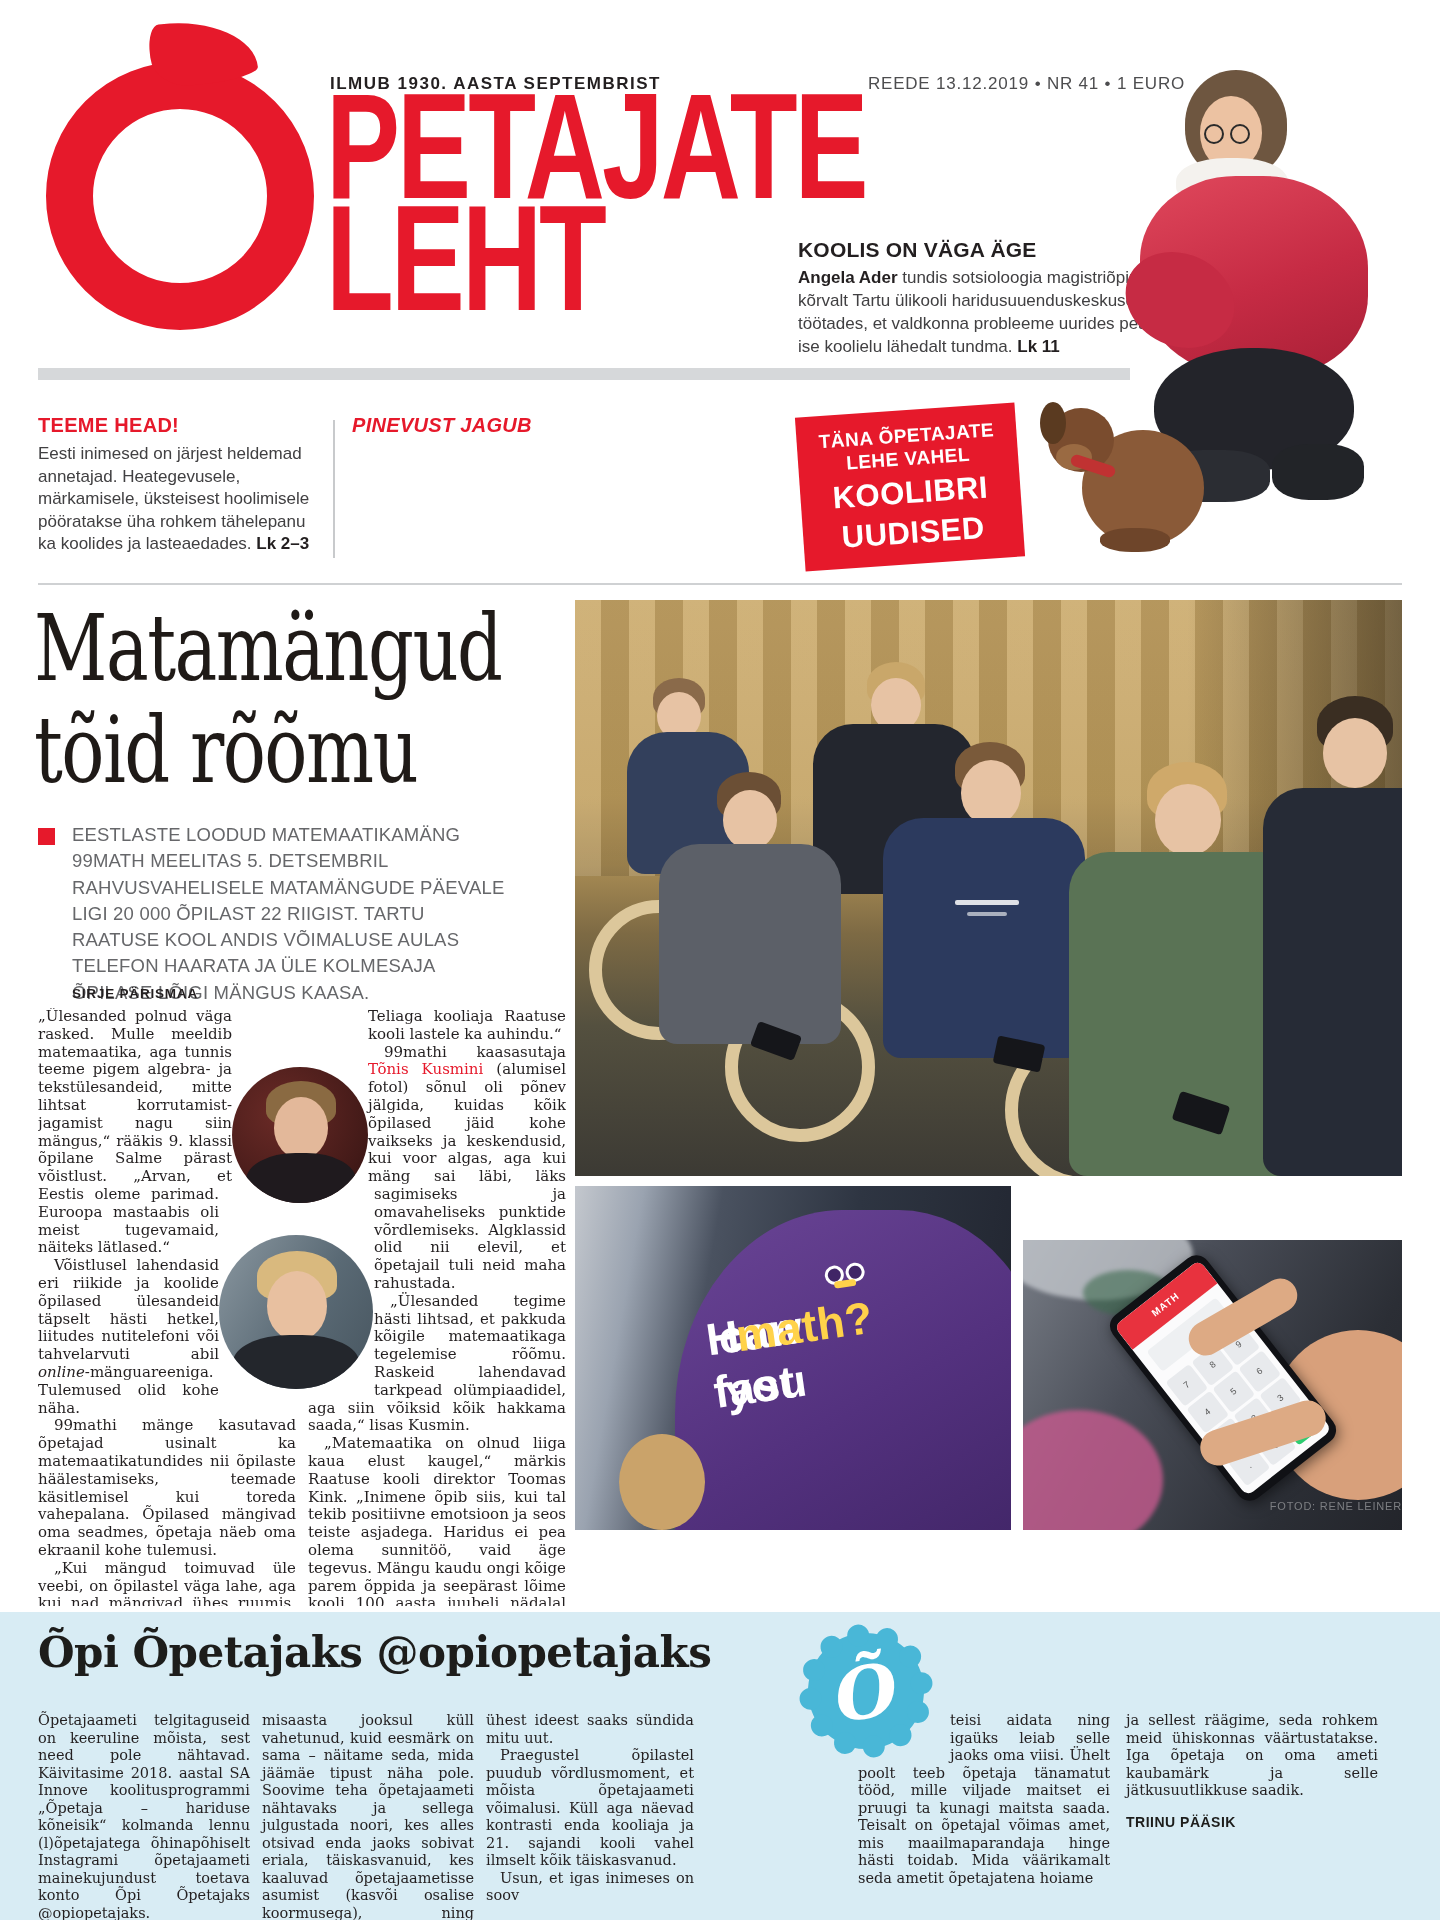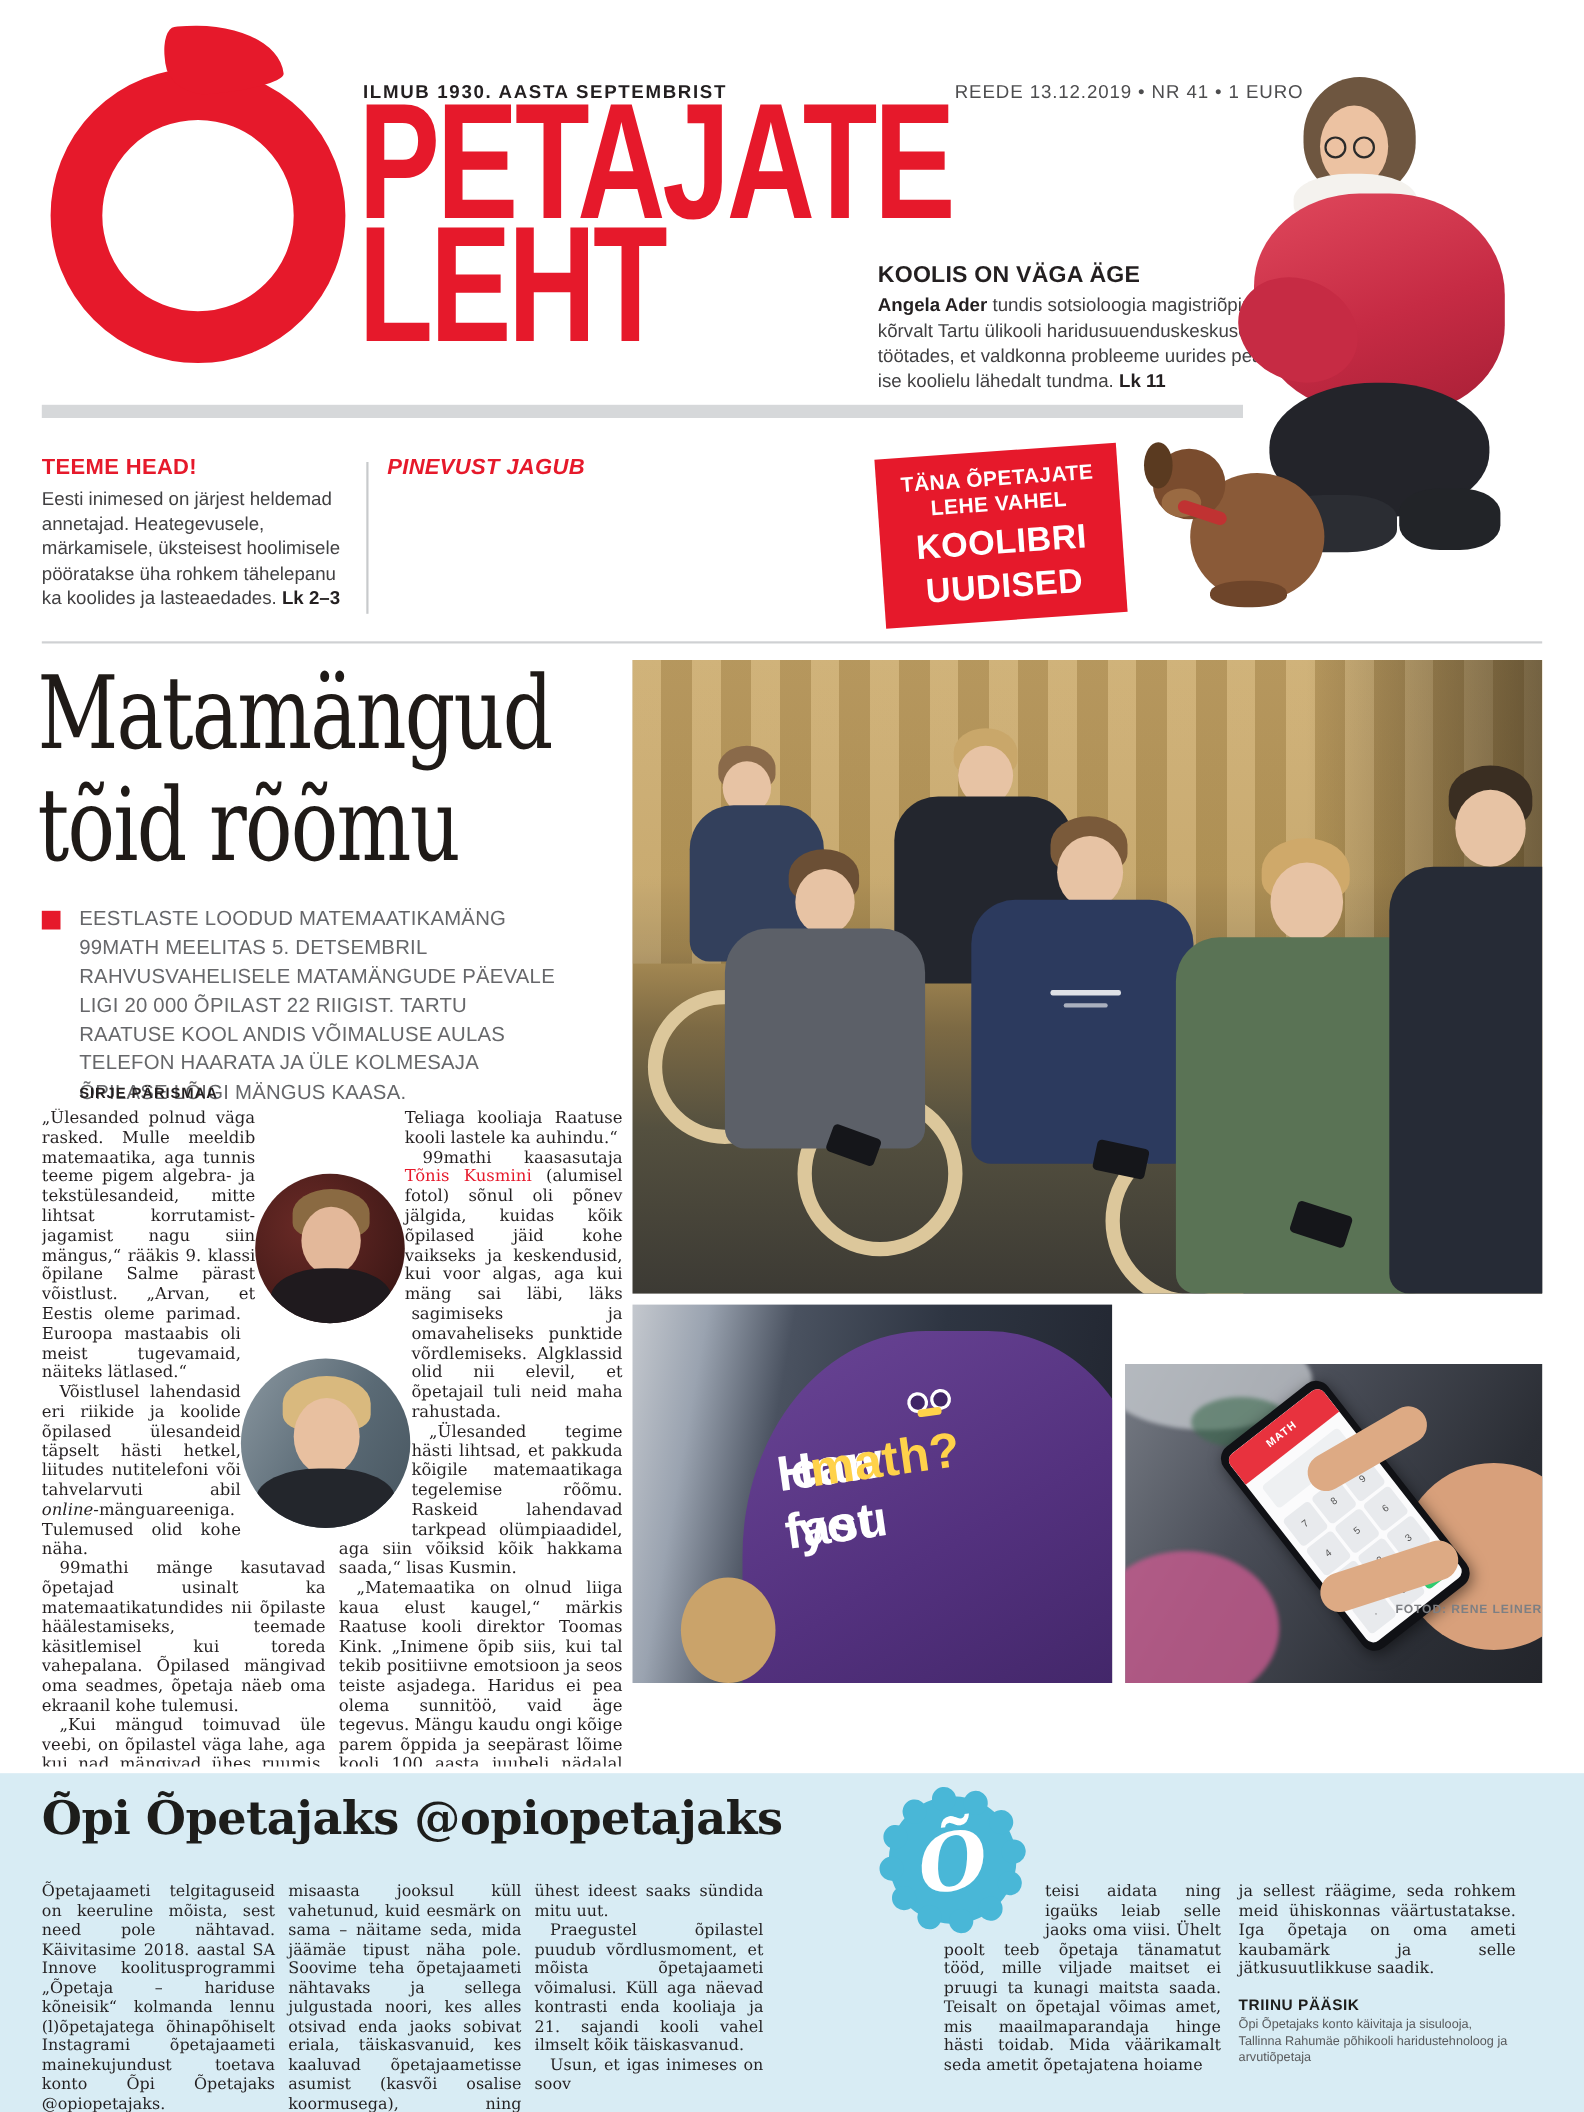--- a/index.html
+++ b/index.html
@@ -126,22 +126,22 @@
                 transform:rotate(-38deg);box-shadow:0 4px 14px rgba(0,0,0,.5);}
   .p-screen{left:6px;top:8px;width:108px;height:216px;background:#fbfbfc;border-radius:8px;overflow:hidden;}
   .p-header{left:0;top:0;width:100%;height:30px;background:#e8323e;color:#fff;font-size:10px;
             font-weight:bold;line-height:30px;text-align:center;letter-spacing:1px;}
   .p-display{left:10px;top:40px;width:88px;height:26px;background:#eef0f2;border-radius:4px;}
   .p-keys{left:6px;top:76px;width:96px;height:132px;display:grid;grid-template-columns:repeat(3,1fr);
           gap:3px;}
   .p-key{position:static!important;background:#e8eaed;border-radius:4px;font-size:9px;color:#555;
          display:flex;align-items:center;justify-content:center;}
   .p-key.green{background:#2ecc71;}
-  .credit{position:absolute;left:1050px;top:1457px;width:352px;text-align:right;font-size:11px;
-          font-weight:bold;color:#7d7f83;letter-spacing:.8px;}
+  .credit{position:absolute;left:1050px;top:1500px;width:352px;text-align:right;font-size:11px;
+          font-weight:normal;color:#7d7f83;letter-spacing:.8px;}
   
   .band{position:absolute;left:0;top:1612px;width:1440px;height:308px;background:#d8ecf4;}
   .band-title{position:absolute;left:38px;top:1628px;font-family:"DejaVu Serif",serif;
               font-weight:bold;font-size:42px;color:#1d1d1b;letter-spacing:-.5px;}
   .stamp{position:absolute;left:791px;top:1616px;width:150px;height:150px;transform:rotate(-8deg);}
   .bcol{position:absolute;top:1712px;font-family:"DejaVu Serif",serif;font-size:14.5px;
         line-height:17.5px;text-align:justify;color:#231f20;}
   .bcol p{margin:0;text-indent:14px;}
   .bcol p.nofirst{text-indent:0;}
   .bc1{left:38px;width:212px;} .bc2{left:262px;width:212px;} .bc3{left:486px;width:208px;}
@@ -356,14 +356,13 @@
   <p>Praegustel õpilastel puudub võrdlusmoment, et mõista õpetajaameti võimalusi. Küll aga näevad kontrasti enda kooliaja ja 21. sajandi kooli vahel ilmselt kõik täiskasvanud.</p>
   <p>Usun, et igas inimeses on soov</p>
 </div>
 <div class="bcol bc4">
   <div class="stamp-shim"></div>
   <p class="nofirst">teisi aidata ning igaüks leiab selle jaoks oma viisi. Ühelt poolt teeb õpetaja tänamatut tööd, mille viljade maitset ei pruugi ta kunagi maitsta saada. Teisalt on õpetajal võimas amet, mis maailmaparandaja hinge hästi toidab. Mida väärikamalt seda ametit õpetajatena hoiame</p>
 </div>
 <div class="bcol bc5">
   <p class="nofirst">ja sellest räägime, seda rohkem meid ühiskonnas väärtustatakse. Iga õpetaja on oma ameti kaubamärk ja selle jätkusuutlikkuse saadik.</p>
   <div class="bauthor">TRIINU PÄÄSIK</div>
-  <div class="bdesc">Õpi Õpetajaks konto käivitaja ja sisulooja, Tallinna Rahumäe põhikooli haridustehnoloog ja arvutiõpetaja</div>
 </div>
 
 </body></html>

